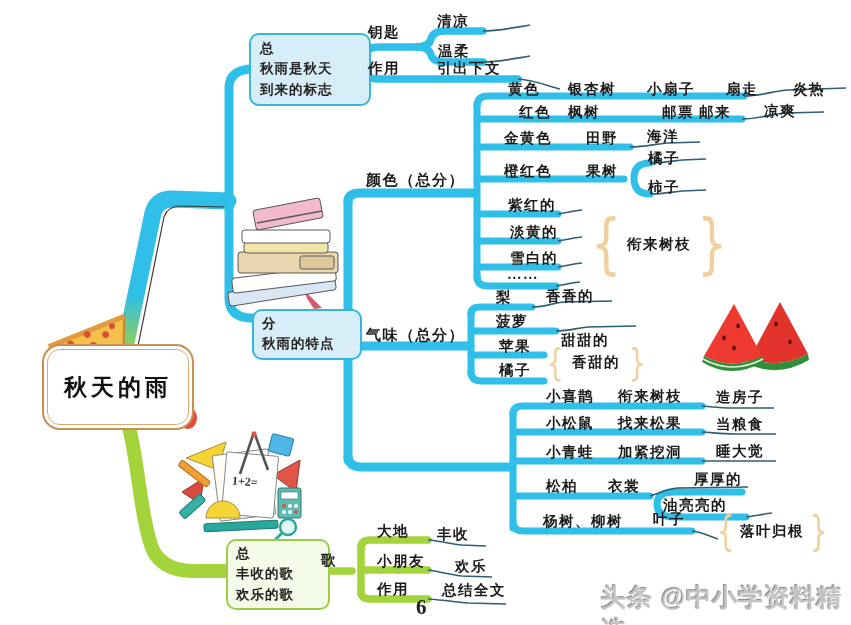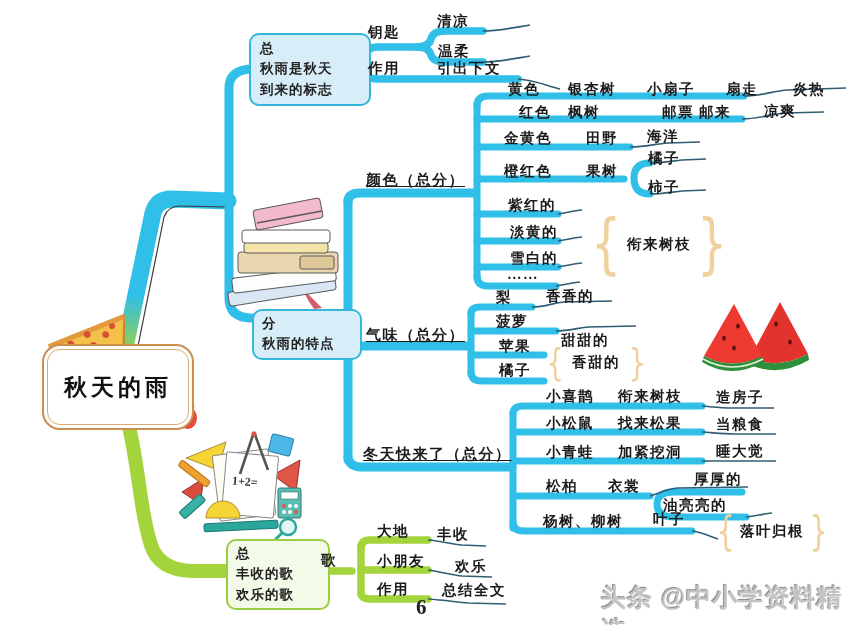--- a/index.html
+++ b/index.html
@@ -5,21 +5,21 @@
   html,body{margin:0;padding:0;background:#e8e8e8;}
   .stage{
     position:relative;width:851px;height:625px;background:#ffffff;overflow:hidden;
     font-family:"Liberation Serif","DejaVu Serif",serif;
   }
   svg.links{position:absolute;left:0;top:0;}
   .lbl{
     position:absolute;font-size:14.5px;line-height:1.15;color:#1b1b1b;
     white-space:nowrap;letter-spacing:1.5px;font-weight:600;
   }
-  .lbl-lg{font-size:15px;text-decoration:underline;}
+  .lbl-lg{font-size:15px;}
   .nodebox{
     position:absolute;border-radius:10px;padding:4px 9px;
     font-size:13.5px;line-height:1.5;color:#222;font-weight:600;letter-spacing:1px;
   }
   .nodebox.blue{background:#d7eef8;border:2.5px solid #35b7dc;}
   .nodebox.green{background:#f3fae7;border:2.5px solid #9ccb44;}
   .nodebox span{display:block;}
   .centerbox{
     position:absolute;left:42px;top:344px;width:148px;height:82px;
     background:#fff;border:2px solid #c98e52;border-radius:18px;
@@ -285,21 +285,20 @@
   <div class="lbl" style="left:496px;top:313px;">菠萝</div>
   <div class="lbl" style="left:561px;top:312px;margin-top:20px;">甜甜的</div>
   <div class="lbl" style="left:499px;top:338px;">苹果</div>
   <div class="lbl" style="left:499px;top:362px;">橘子</div>
   <div class="notebox" style="left:543px;top:340px;width:106px;height:44px;">
     <span class="brace" style="font-size:38px;">{</span>
     <span class="note-text">香甜的</span>
     <span class="brace" style="font-size:38px;">}</span>
   </div>
 
-  <div class="lbl lbl-lg" style="left:363px;top:446px;">冬天快来了（总分）</div>
   <div class="lbl" style="left:546px;top:388px;">小喜鹊</div>
   <div class="lbl" style="left:618px;top:388px;">衔来树枝</div>
   <div class="lbl" style="left:716px;top:389px;">造房子</div>
   <div class="lbl" style="left:546px;top:415px;">小松鼠</div>
   <div class="lbl" style="left:618px;top:415px;">找来松果</div>
   <div class="lbl" style="left:716px;top:416px;">当粮食</div>
   <div class="lbl" style="left:546px;top:444px;">小青蛙</div>
   <div class="lbl" style="left:618px;top:444px;">加紧挖洞</div>
   <div class="lbl" style="left:716px;top:443px;">睡大觉</div>
   <div class="lbl" style="left:546px;top:478px;">松柏</div>

